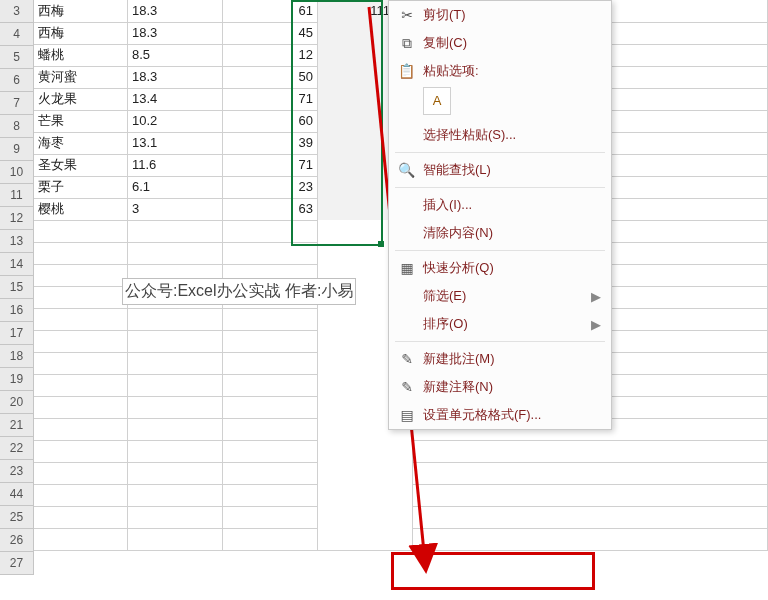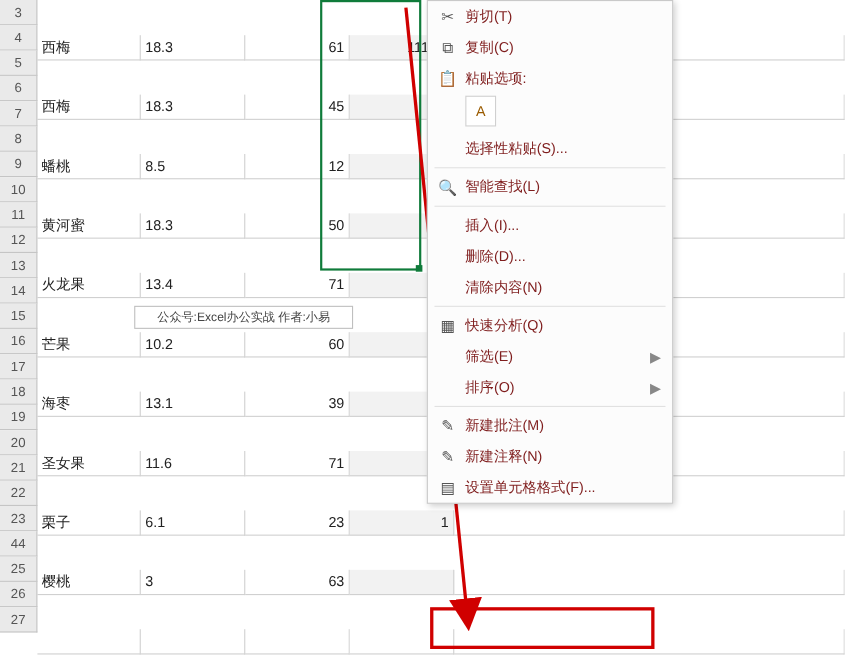--- a/index.html
+++ b/index.html
@@ -1,30 +1,30 @@
 <!DOCTYPE html>
 <html><head>
 <meta charset="utf-8">
 <style>
   html,body{margin:0;padding:0;font-family:"Microsoft YaHei","Segoe UI",Arial,sans-serif;font-size:13px;background:#fff;color:#222;}
   .sheet{position:relative;width:768px;height:600px;overflow:hidden;background:#fff;}
   .rowhdr{position:absolute;left:0;top:0;width:34px;}
   .rowhdr .rh{height:22px;line-height:22px;text-align:center;background:#eaeaea;color:#555;border-right:1px solid #c5c5c5;border-bottom:1px solid #c5c5c5;font-size:12px;}
   .grid{position:absolute;left:34px;top:0;right:0;bottom:0;}
-  .grow{display:flex;height:22px;margin-top:32px;}
+  .grow{display:flex;height:22px;}
   .cell{border-right:1px solid #d0d0d0;border-bottom:1px solid #d0d0d0;height:22px;line-height:22px;padding:0 4px;overflow:hidden;white-space:nowrap;}
   .cA{width:85px;}
   .cB{width:86px;text-align:left;}
   .cC{width:86px;text-align:right;}
   .cD{width:86px;text-align:right;background:#fff;}
   .sel .cD{background:#f2f2f2;}
   .cRest{flex:1;}
   .selBox{position:absolute;left:291px;top:0;width:88px;height:242px;border:2px solid #0f7b3a;pointer-events:none;}
   .selBox::after{content:"";position:absolute;right:-3px;bottom:-3px;width:6px;height:6px;background:#0f7b3a;}
-  .tag{position:absolute;left:122px;top:278px;border:1px solid #bfbfbf;background:#fff;padding:2px 20px;font-size:11px;color:#444;}
+  .tag{position:absolute;left:122px;top:278px;border:1px solid #bfbfbf;background:#fff;padding:2px 2px;font-size:16px;color:#444;}
   .arrow{position:absolute;left:365px;top:2px;width:90px;height:575px;pointer-events:none;}
   .ctx{position:absolute;left:388px;top:0;width:222px;background:#fcfcfc;border:1px solid #c9c9c9;box-shadow:2px 2px 6px rgba(0,0,0,.2);}
   .ctx .mi{display:flex;align-items:center;height:28px;padding:0 10px 0 8px;cursor:default;}
   .ctx .ic{width:20px;text-align:center;color:#555;font-size:14px;}
   .ctx .lbl{flex:1;padding-left:6px;color:#7f1d1d;}
   .ctx .sub{color:#888;padding-left:6px;}
   .ctx .sep{height:1px;background:#e1e1e1;margin:3px 6px;}
   .ctx .pasteOpt{padding:2px 0 6px 34px;}
   .ctx .pasteBtn{display:inline-block;width:26px;height:26px;border:1px solid #d0d0d0;text-align:center;line-height:26px;font-size:13px;color:#9a5b00;background:#fff;}
   .hl{position:absolute;left:391px;top:552px;width:198px;height:32px;border:3px solid #d00000;pointer-events:none;}
@@ -278,24 +278,20 @@
       <span class="ic">🔍</span>
       <span class="lbl">智能查找(L)</span>
     </div>
     <div class="sep"></div>
     <div class="mi">
       <span class="ic"></span>
       <span class="lbl">插入(I)...</span>
     </div>
     <div class="mi">
       <span class="ic"></span>
-      <span class="lbl">删除(D)...</span>
-    </div>
-    <div class="mi">
-      <span class="ic"></span>
       <span class="lbl">清除内容(N)</span>
     </div>
     <div class="sep"></div>
     <div class="mi">
       <span class="ic">▦</span>
       <span class="lbl">快速分析(Q)</span>
     </div>
     <div class="mi">
       <span class="ic"></span>
       <span class="lbl">筛选(E)</span>

